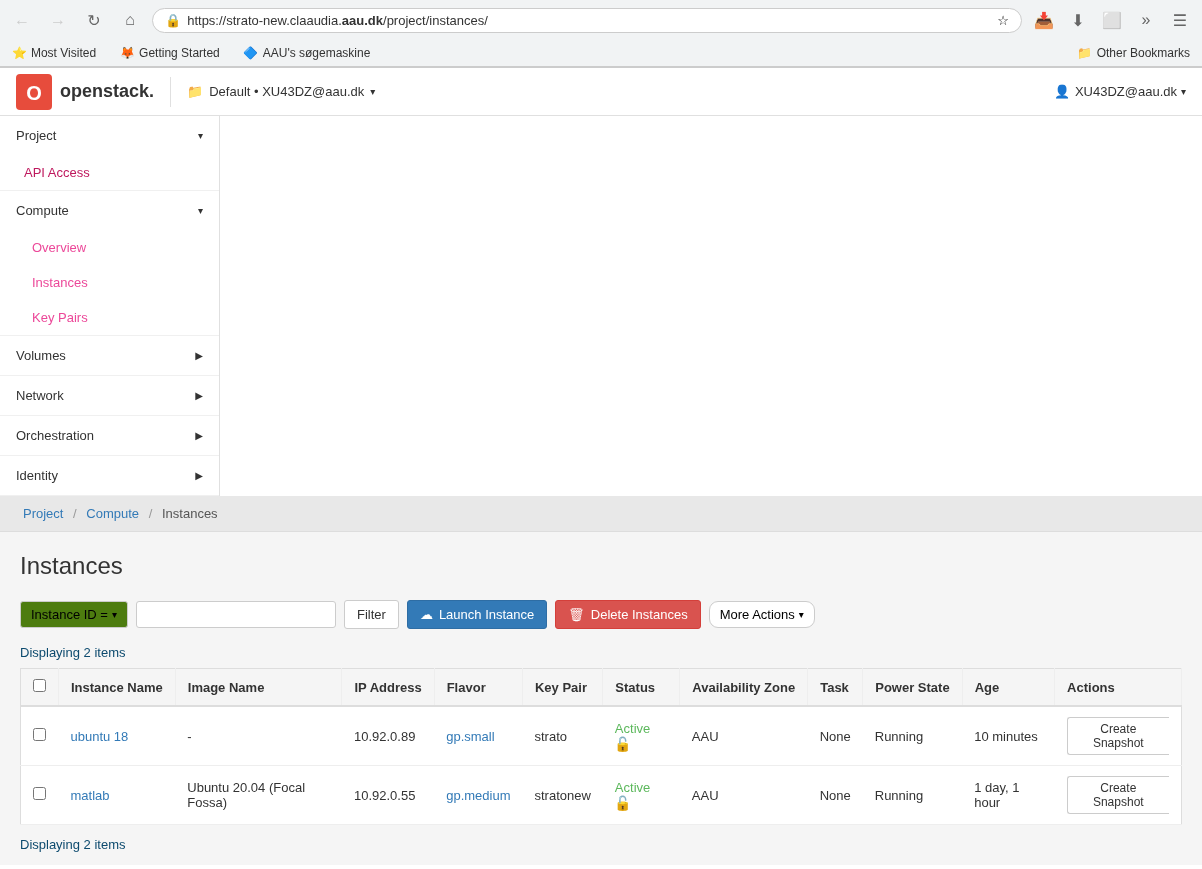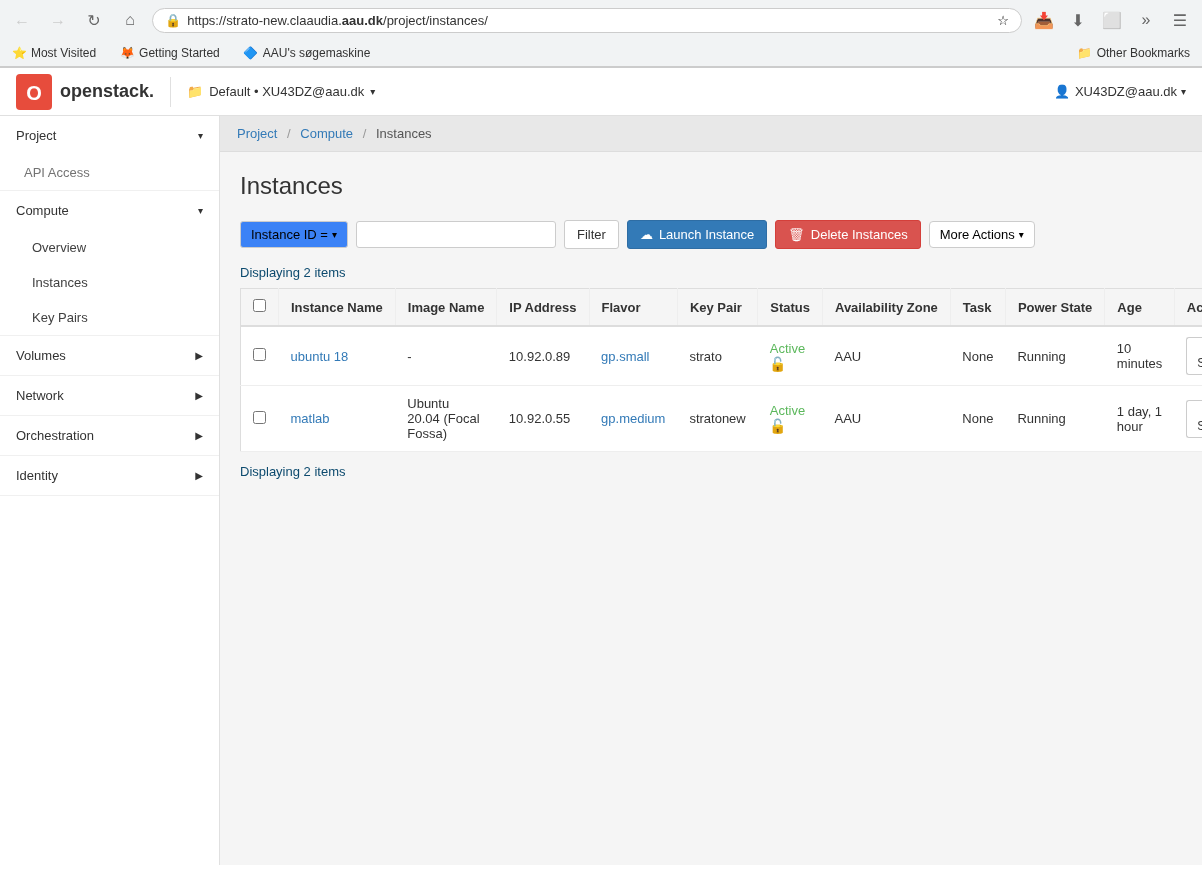--- a/index.html
+++ b/index.html
@@ -25,47 +25,47 @@
     .app-header { display: flex; align-items: center; background: #fff; border-bottom: 1px solid #e0e0e0; padding: 0 16px; height: 48px; }
     .os-logo { display: flex; align-items: center; gap: 8px; text-decoration: none; }
     .os-logo-icon { width: 36px; height: 36px; }
     .os-logo-text { font-size: 18px; color: #333; font-weight: bold; }
     .app-header-divider { width: 1px; height: 30px; background: #e0e0e0; margin: 0 16px; }
     .app-header-project { display: flex; align-items: center; gap: 6px; font-size: 13px; color: #333; cursor: pointer; }
     .app-header-right { margin-left: auto; display: flex; align-items: center; }
     .app-header-user { display: flex; align-items: center; gap: 4px; font-size: 13px; color: #333; cursor: pointer; }
 
     
-    .app-body { display: flex; height: calc(100vh - 48px - 72px); }
+    .app-body { display: flex; height: calc(100vh - 48px - 72px); flex-direction: column; }
 
     
     .sidebar { width: 220px; background: #fff; border-right: 1px solid #e0e0e0; overflow-y: auto; flex-shrink: 0; }
     .sidebar-section { border-bottom: 1px solid #f0f0f0; }
     .sidebar-section-header { display: flex; align-items: center; justify-content: space-between; padding: 12px 16px; font-size: 13px; color: #333; cursor: pointer; font-weight: 500; }
-    .sidebar-item { padding: 10px 16px 10px 24px; font-size: 13px; color: #737373; cursor: pointer; }
-    .sidebar-subsection { padding: 10px 16px 10px 32px; font-size: 13px; color: #404040; cursor: pointer; }
+    .sidebar-item { padding: 10px 16px 10px 24px; font-size: 13px; color: #be185d; cursor: pointer; }
+    .sidebar-subsection { padding: 10px 16px 10px 32px; font-size: 13px; color: #ec4899; cursor: pointer; }
     .chevron { font-size: 10px; }
 
     
     .main-content { flex: 1; overflow-y: auto; background: #f5f5f5; }
-    .breadcrumb { background: #e8e8e8; padding: 10px 17px; font-size: 13px; color: #555; border-bottom: 1px solid #ddd; }
+    .breadcrumb { background: #e8e8e8; padding: 10px 23px; font-size: 13px; color: #555; border-bottom: 1px solid #ddd; }
     .breadcrumb a { color: #337ab7; text-decoration: none; }
     .breadcrumb-sep { margin: 0 6px; color: #999; }
     .page-content { padding: 20px; }
     .page-title { font-size: 24px; font-weight: normal; color: #333; margin-bottom: 20px; }
 
     
     .instances-toolbar { display: flex; align-items: center; gap: 8px; margin-bottom: 16px; flex-wrap: wrap; }
-    .filter-dropdown { display: flex; align-items: center; border: 1px solid #ccc; border-radius: 3px; background: #3b82f6; padding: 5px 10px; font-size: 13px; cursor: pointer; gap: 4px; }
+    .filter-dropdown { display: flex; align-items: center; border: 1px solid #ccc; border-radius: 3px; background: #4d7c0f; padding: 5px 10px; font-size: 13px; cursor: pointer; gap: 4px; }
     .filter-input { border: 1px solid #ccc; border-radius: 3px; padding: 5px 10px; font-size: 13px; width: 200px; outline: none; }
     .btn { padding: 6px 12px; border-radius: 3px; font-size: 13px; cursor: pointer; border: 1px solid transparent; display: flex; align-items: center; gap: 6px; }
     .btn-default { background: #fff; border-color: #ccc; color: #333; }
     .btn-primary { background: #337ab7; border-color: #2e6da4; color: #fff; }
     .btn-danger { background: #d9534f; border-color: #d43f3a; color: #fff; }
-    .more-actions-btn { display: flex; align-items: center; border: 1px solid #ccc; border-radius: 4px; background: #fff; padding: 5px 10px; font-size: 13px; cursor: pointer; gap: 4px; }
+    .more-actions-btn { display: flex; align-items: center; border: 1px solid #ccc; border-radius: 9px; background: #fff; padding: 5px 10px; font-size: 13px; cursor: pointer; gap: 4px; }
 
     
     .instances-count { font-size: 13px; color: #0c4a6e; margin-bottom: 8px; }
     .instances-table { width: 100%; background: #fff; border: 1px solid #ddd; border-collapse: collapse; }
     .instances-table th { background: #f5f5f5; padding: 10px 12px; text-align: left; font-size: 13px; font-weight: 600; color: #333; border-bottom: 2px solid #ddd; border-right: 1px solid #eee; white-space: nowrap; }
     .instances-table td { padding: 10px 12px; border-bottom: 1px solid #eee; font-size: 13px; color: #333; vertical-align: middle; }
     .instances-table .link { color: #337ab7; text-decoration: none; cursor: pointer; }
     .status-active { color: #5cb85c; font-weight: 500; }
     .lock-icon { font-size: 14px; color: #999; }
 

